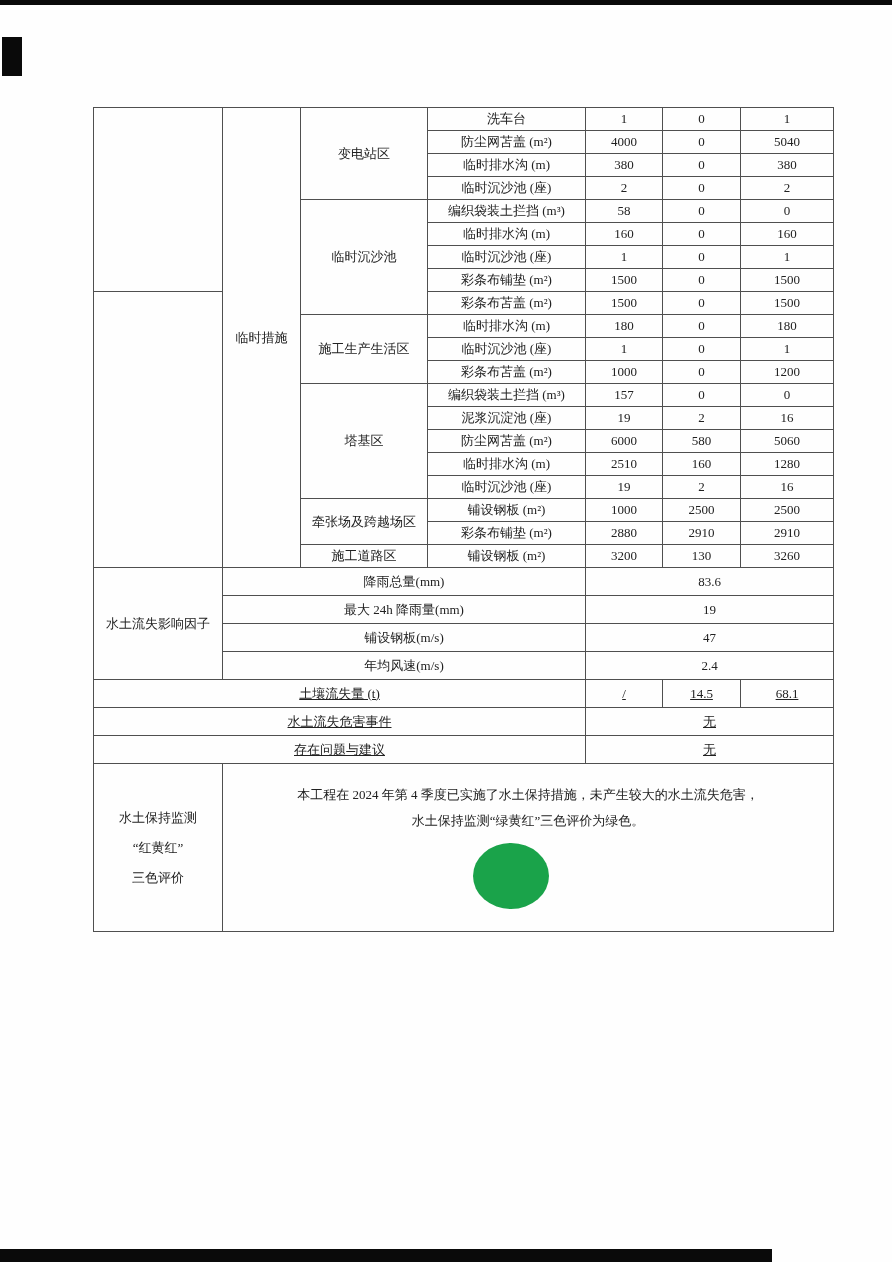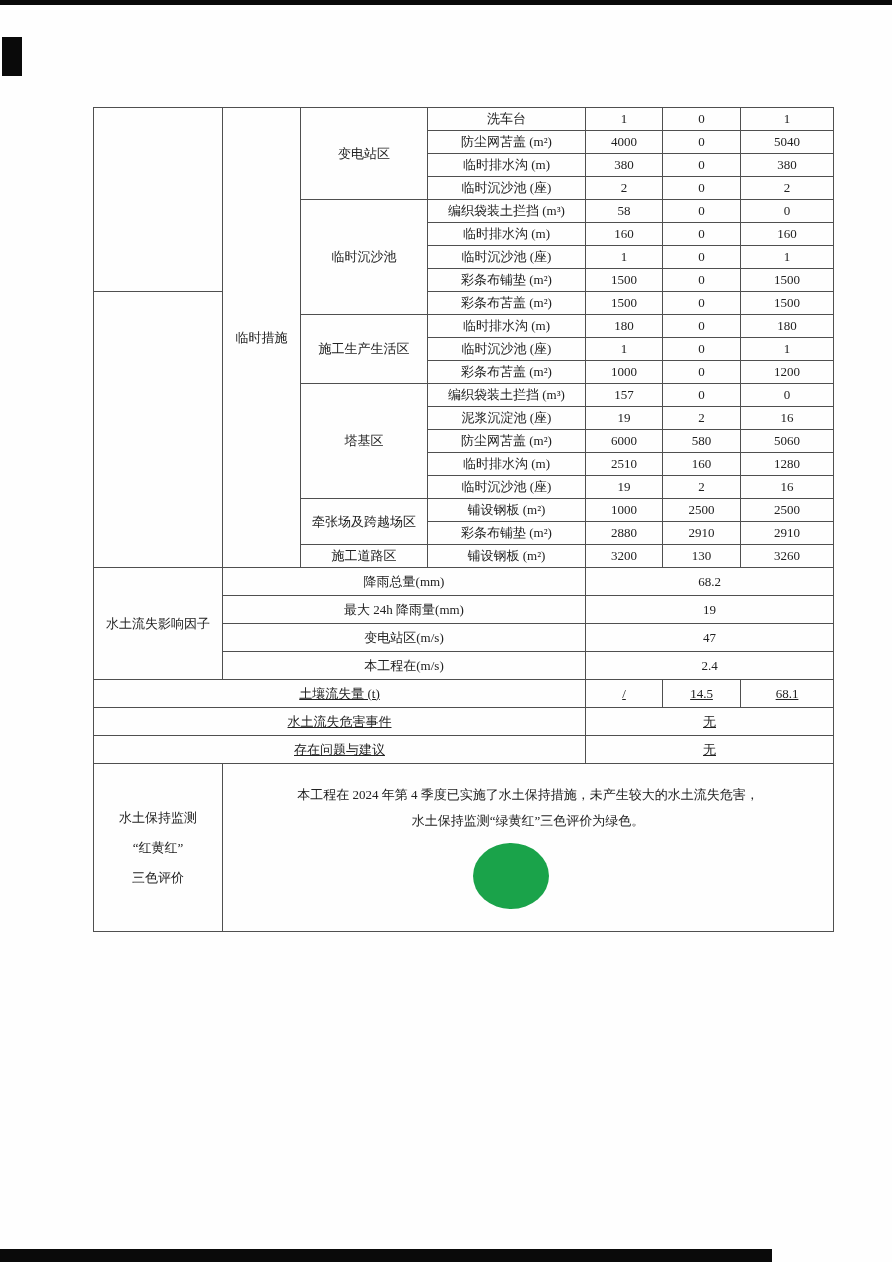--- a/index.html
+++ b/index.html
@@ -168,32 +168,32 @@
         <td>施工道路区</td>
         <td>铺设钢板 (m²)</td>
         <td class="num">3200</td>
         <td class="num">130</td>
         <td class="num">3260</td>
       </tr>
 
       <tr class="frow">
         <td rowspan="4">水土流失影响因子</td>
         <td colspan="3">降雨总量(mm)</td>
-        <td colspan="3" class="num">68.2</td>
+        <td colspan="3" class="num">83.6</td>
       </tr>
       <tr class="frow">
         <td colspan="3">最大 24h 降雨量(mm)</td>
         <td colspan="3" class="num">19</td>
       </tr>
       <tr class="frow">
-        <td colspan="3">变电站区(m/s)</td>
+        <td colspan="3">铺设钢板(m/s)</td>
         <td colspan="3" class="num">47</td>
       </tr>
       <tr class="frow">
-        <td colspan="3">本工程在(m/s)</td>
+        <td colspan="3">年均风速(m/s)</td>
         <td colspan="3" class="num">2.4</td>
       </tr>
 
       <tr class="srow">
         <td colspan="4">土壤流失量 (t)</td>
         <td class="num">/</td>
         <td class="num">14.5</td>
         <td class="num">68.1</td>
       </tr>
       <tr class="srow">

